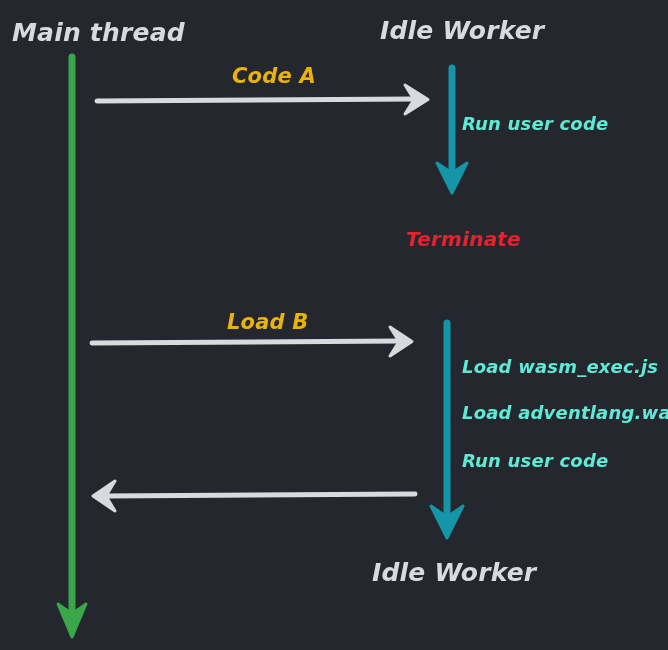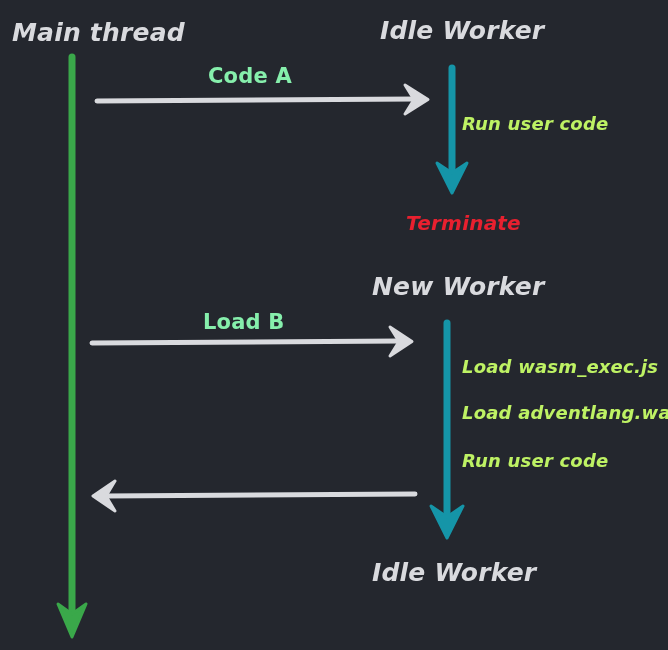--- a/index.html
+++ b/index.html
@@ -32,34 +32,37 @@
     letter-spacing: 0.2px;
   }
   .lane-title {
     font-size: 25px;
     color: #d9dade;
     font-style: italic;
     font-weight: bold;
   }
   .msg-label {
     font-size: 21px;
-    color: #86efac;
+    color: #eab308;
+    font-style: italic;
     font-weight: bold;
+    margin-left: 24px;
   }
   .worker-note {
     font-size: 18px;
-    color: #bef264;
+    color: #5eead4;
     font-style: italic;
     font-weight: bold;
   }
   .terminate-label {
     font-size: 20px;
     color: #e8202f;
     font-style: italic;
     font-weight: bold;
+    margin-top: 16px;
   }
 </style>
 </head>
 <body>
 
 <div id="diagram">
 
   <svg class="layer" viewBox="0 0 668 650" xmlns="http://www.w3.org/2000/svg">
 
     <g>
@@ -91,21 +94,20 @@
       <line x1="415" y1="494" x2="105" y2="496" stroke="#d9dade" stroke-width="5" stroke-linecap="round"></line>
       <path d="M 115 481 L 93 496 L 115 511 L 106 496 Z" fill="#d9dade" stroke="#d9dade" stroke-width="3" stroke-linejoin="round"></path>
     </g>
 
   </svg>
 
   <div class="lbl lane-title" style="left:12px; top:18px;">Main thread</div>
 
   <div class="lbl lane-title" style="left:380px; top:16px;">Idle Worker</div>
 
-  <div class="lbl lane-title" style="left:372px; top:272px;">New Worker</div>
 
   <div class="lbl lane-title" style="left:372px; top:558px;">Idle Worker</div>
 
   <div class="lbl msg-label" style="left:208px; top:64px;">Code A</div>
 
   <div class="lbl msg-label" style="left:203px; top:310px;">Load B</div>
 
 
   <div class="lbl worker-note" style="left:462px; top:113px;">Run user code</div>
 

